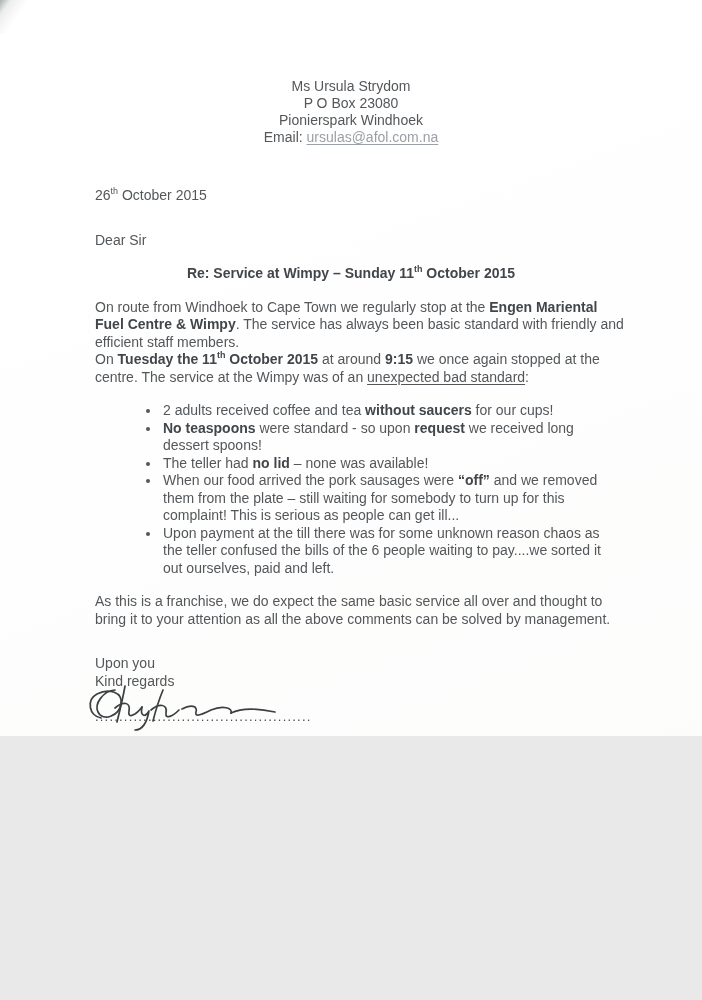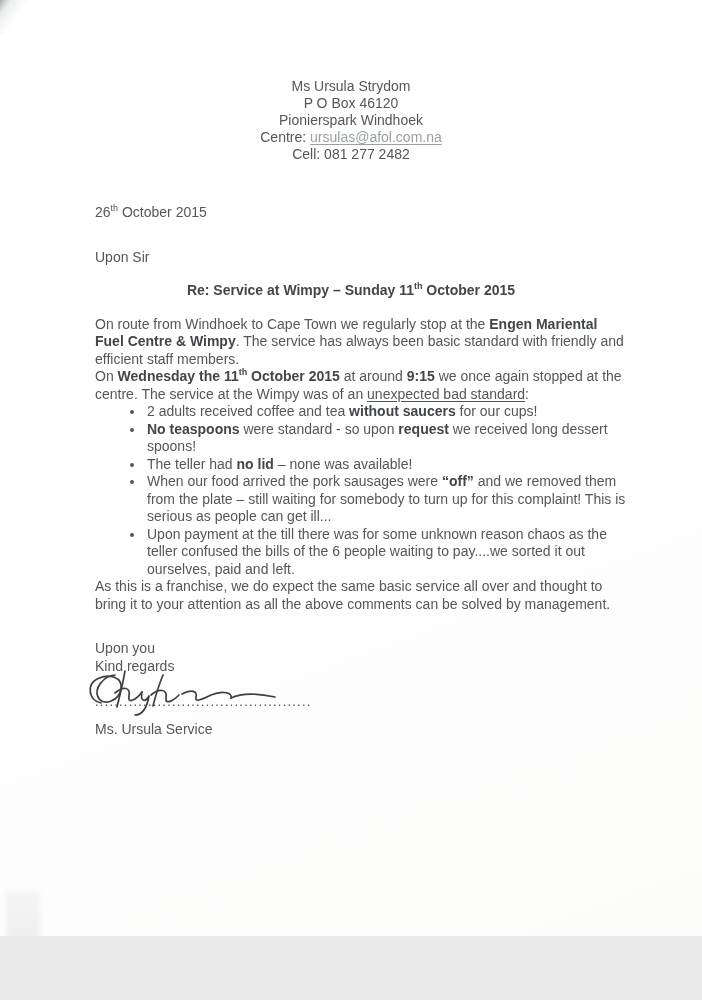--- a/index.html
+++ b/index.html
@@ -4,21 +4,21 @@
 <style>
   html,body{margin:0;padding:0;}
   body{
     width:702px;height:1000px;
     background:#e9e9e9;
     font-family:"Liberation Sans", sans-serif;
     -webkit-font-smoothing:antialiased;
   }
   .page{
     position:relative;
-    width:702px;height:936px;
+    width:702px;height:736px;
     background:linear-gradient(160deg,#ffffff 0%,#fefefe 55%,#fcfcfb 100%);
     color:#54575a;
     font-size:14px;
     line-height:17.5px;
     overflow:hidden;
     box-sizing:border-box;
   }
   
   .artifact-corner{
     position:absolute;top:0;left:0;width:54px;height:34px;
@@ -60,21 +60,21 @@
     margin-top:16px;
     text-align:center;
     font-weight:700;
     color:#42464a;
   }
   .letter-body{
     margin:16px 76px 0 95px;
   }
   .letter-body p{margin:0;}
   .complaint-list{
-    margin:0;
+    margin:16px;
     padding-left:50px;
     list-style:disc;
   }
   .complaint-list li{
     padding-left:2px;
   }
   .para-gap{margin-top:18px !important;}
   .closing{margin:27px 0 0 95px;}
   .closing .line{line-height:17.5px;}
   .sig-block{
@@ -99,36 +99,35 @@
 <body>
 
 <div class="page">
 
   <div class="artifact-corner"></div>
   <div class="artifact-left-streak"></div>
   <div class="artifact-smudge"></div>
 
   <div class="header">
     <div class="line">Ms Ursula Strydom</div>
-    <div class="line">P O Box 46120</div>
+    <div class="line">P O Box 23080</div>
     <div class="line">Pionierspark Windhoek</div>
-    <div class="line"><span>Centre: </span><span class="email-link">ursulas@afol.com.na</span></div>
-    <div class="line">Cell: 081 277 2482</div>
+    <div class="line"><span>Email: </span><span class="email-link">ursulas@afol.com.na</span></div>
   </div>
 
   <div class="date-line"><span>26</span><sup class="sup">th</sup><span> October 2015</span></div>
 
 
-  <div class="salutation">Upon Sir</div>
+  <div class="salutation">Dear Sir</div>
 
   <div class="subject"><span class="b">Re: Service at Wimpy – Sunday 11</span><sup class="sup b">th</sup><span class="b"> October 2015</span></div>
 
   <div class="letter-body">
     <p><span>On route from Windhoek to Cape Town we regularly stop at the </span><span class="b">Engen Mariental Fuel Centre &amp; Wimpy</span><span>.  The service has always been basic standard with friendly and efficient staff members.</span></p>
-    <p><span>On </span><span class="b">Wednesday the 11</span><sup class="sup b">th</sup><span class="b"> October 2015</span><span> at around </span><span class="b">9:15</span><span> we once again stopped at the centre. The service at the Wimpy was of an </span><span class="u">unexpected bad standard</span><span>:</span></p>
+    <p><span>On </span><span class="b">Tuesday the 11</span><sup class="sup b">th</sup><span class="b"> October 2015</span><span> at around </span><span class="b">9:15</span><span> we once again stopped at the centre. The service at the Wimpy was of an </span><span class="u">unexpected bad standard</span><span>:</span></p>
     <ul class="complaint-list">
       <li><span>2 adults received coffee and tea </span><span class="b">without saucers</span><span> for our cups!</span></li>
       <li><span class="b">No teaspoons</span><span> were standard - so upon </span><span class="b">request</span><span> we received long dessert spoons!</span></li>
       <li><span>The teller had </span><span class="b">no lid</span><span> – none was available!</span></li>
       <li><span>When our food arrived the pork sausages were </span><span class="b">“off”</span><span> and we removed them from the plate – still waiting for somebody to turn up for this complaint! This is serious as people can get ill...</span></li>
       <li><span>Upon payment at the till there was for some unknown reason chaos as the teller confused the bills of the 6 people waiting to pay....we sorted it out ourselves, paid and left.</span></li>
     </ul>
     <p>As this is a franchise, we do expect the same basic service all over and thought to bring it to your attention as all the above comments can be solved by management.</p>
   </div>
 

